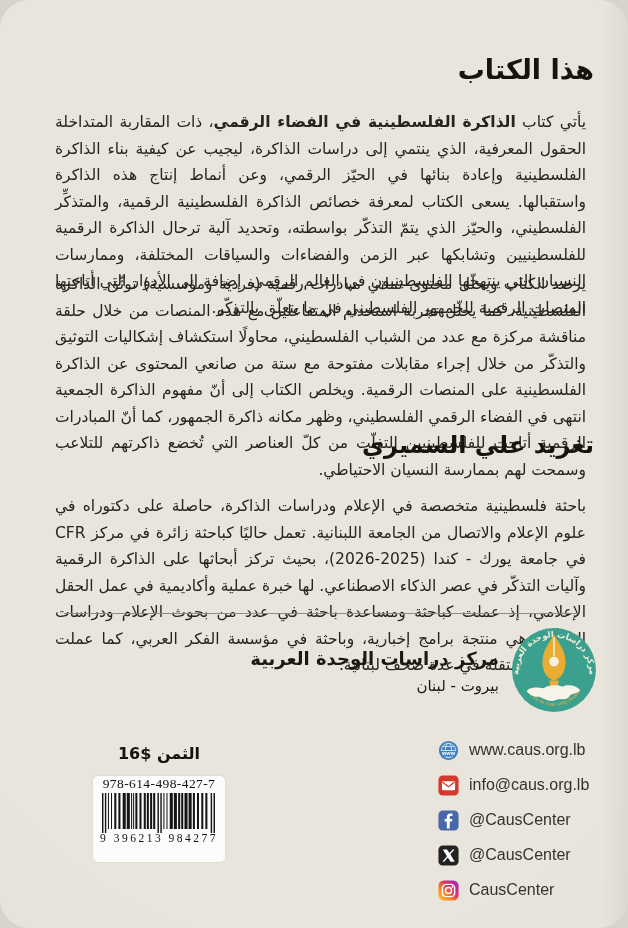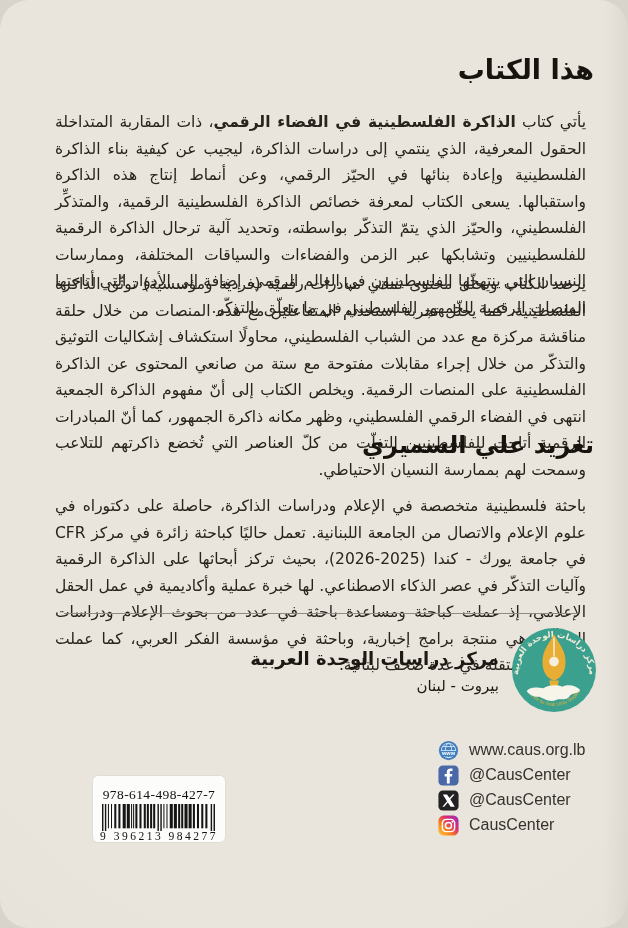--- a/index.html
+++ b/index.html
@@ -45,39 +45,39 @@
   .pub-logo{width:86px;height:86px;flex:0 0 auto;}
   .pub-text{text-align:right;direction:rtl;padding-top:2px;}
   .pub-name{font-size:18px;font-weight:bold;color:#1c1914;}
   .pub-loc{font-size:15px;font-weight:normal;color:#1c1914;margin-top:8px;}
   .price{
     position:absolute;top:744px;left:93px;width:132px;
     text-align:center;font-size:16px;font-weight:bold;
     direction:rtl;color:#15120d;
   }
   .barcode-box{
-    position:absolute;top:776px;left:93px;width:132px;height:66px;
+    position:absolute;top:776px;left:93px;width:132px;height:86px;
     background:#fcfcfa;border-radius:5px;
     display:flex;flex-direction:column;align-items:center;
     box-shadow:0 0 0 1px rgba(0,0,0,0.03);
-    padding-top:11px;box-sizing:border-box;
+    padding-top:0;box-sizing:border-box;
   }
   .isbn-top{
     font-family:"Liberation Serif",serif;font-size:13.5px;
     letter-spacing:0.4px;color:#101010;white-space:nowrap;
   }
   .bars{width:114px;height:40px;margin-top:1px;}
   .bars rect{fill:#151515;}
   .isbn-bottom{
     font-family:"Liberation Serif",serif;font-size:11.5px;
     letter-spacing:2.5px;color:#101010;margin-top:-1px;white-space:nowrap;
   }
   .contacts{
     position:absolute;top:739px;left:438px;
-    display:flex;flex-direction:column;gap:3px;
+    display:flex;flex-direction:column;gap:13px;
   }
   .contact-row{display:flex;align-items:center;gap:10px;height:22px;}
   .contact-icon{width:21px;height:21px;flex:0 0 auto;display:block;}
   .contact-label{
     font-family:"Liberation Sans",sans-serif;font-size:16px;
     color:#34322e;white-space:nowrap;
   }
 </style>
 </head>
 <body>
@@ -114,20 +114,21 @@
       <circle cx="41" cy="33" r="4.6" fill="#f5efdd"></circle>
       <path d="M36.5 51 L45.5 51 L44 59 L38 59 Z" fill="#e9ad33"></path>
       <path d="M15 61 C19 56 26 58 31 58.5 C35 55.5 43 54.5 49 57 C55 54 62 56 66 60 C64 64 59 62.5 56.5 65 C53 71 47 67.5 43 69.5 C37 72.5 31 68 27 66.5 C22 67 17 64.5 15 61 Z" fill="#f7f4ea"></path>
     </svg>
     <div class="pub-text">
       <div class="pub-name">مركز دراسات الوحدة العربية</div>
       <div class="pub-loc">بيروت - لبنان</div>
     </div>
   </div>
 
+  <div class="price">الثمن $16</div>
 
   <div class="barcode-box">
     <div class="isbn-top">978-614-498-427-7</div>
     <svg class="bars" preserveAspectRatio="none" viewBox="0 0 111.40000000000003 40">
         <rect x="0" y="0" width="1.4" height="40"></rect>
         <rect x="2.8" y="0" width="1.4" height="40"></rect>
         <rect x="5.799999999999999" y="0" width="1" height="36"></rect>
         <rect x="8.799999999999999" y="0" width="1" height="36"></rect>
         <rect x="12" y="0" width="2" height="36"></rect>
         <rect x="16" y="0" width="2" height="36"></rect>
@@ -172,20 +173,28 @@
           <line x1="3.8" y1="12" x2="20.2" y2="12"></line>
           <line x1="5" y1="7.5" x2="19" y2="7.5"></line>
           <line x1="5" y1="16.5" x2="19" y2="16.5"></line>
         </g>
         <rect x="3.5" y="12.6" width="17" height="6" fill="#3f7fc0"></rect>
         <text x="12" y="17.6" text-anchor="middle" font-size="6.4" font-weight="bold" fill="#ffffff" font-family="Liberation Sans, sans-serif">www</text>
       </svg>
       <span class="contact-label">www.caus.org.lb</span>
     </div>
 
+    <div class="contact-row">
+      <svg class="contact-icon" viewBox="0 0 24 24">
+        <rect x="0.5" y="0.5" width="23" height="23" rx="5" fill="#d6382f"></rect>
+        <rect x="4.5" y="7" width="15" height="10.5" rx="1.2" fill="#ffffff"></rect>
+        <path d="M5 8 L12 13.4 L19 8" fill="none" stroke="#d6382f" stroke-width="1.4"></path>
+      </svg>
+      <span class="contact-label">info@caus.org.lb</span>
+    </div>
 
     <div class="contact-row">
       <svg class="contact-icon" viewBox="0 0 24 24">
         <rect x="0.5" y="0.5" width="23" height="23" rx="5" fill="#4a68a8"></rect>
         <path d="M13.4 21 L13.4 13.2 L16 13.2 L16.4 10.2 L13.4 10.2 L13.4 8.3 C13.4 7.4 13.8 6.8 14.9 6.8 L16.5 6.8 L16.5 4.1 C16.2 4.06 15.2 4 14.1 4 C11.7 4 10.1 5.4 10.1 8 L10.1 10.2 L7.6 10.2 L7.6 13.2 L10.1 13.2 L10.1 21 Z" fill="#ffffff"></path>
       </svg>
       <span class="contact-label">@CausCenter</span>
     </div>
 
     <div class="contact-row">

